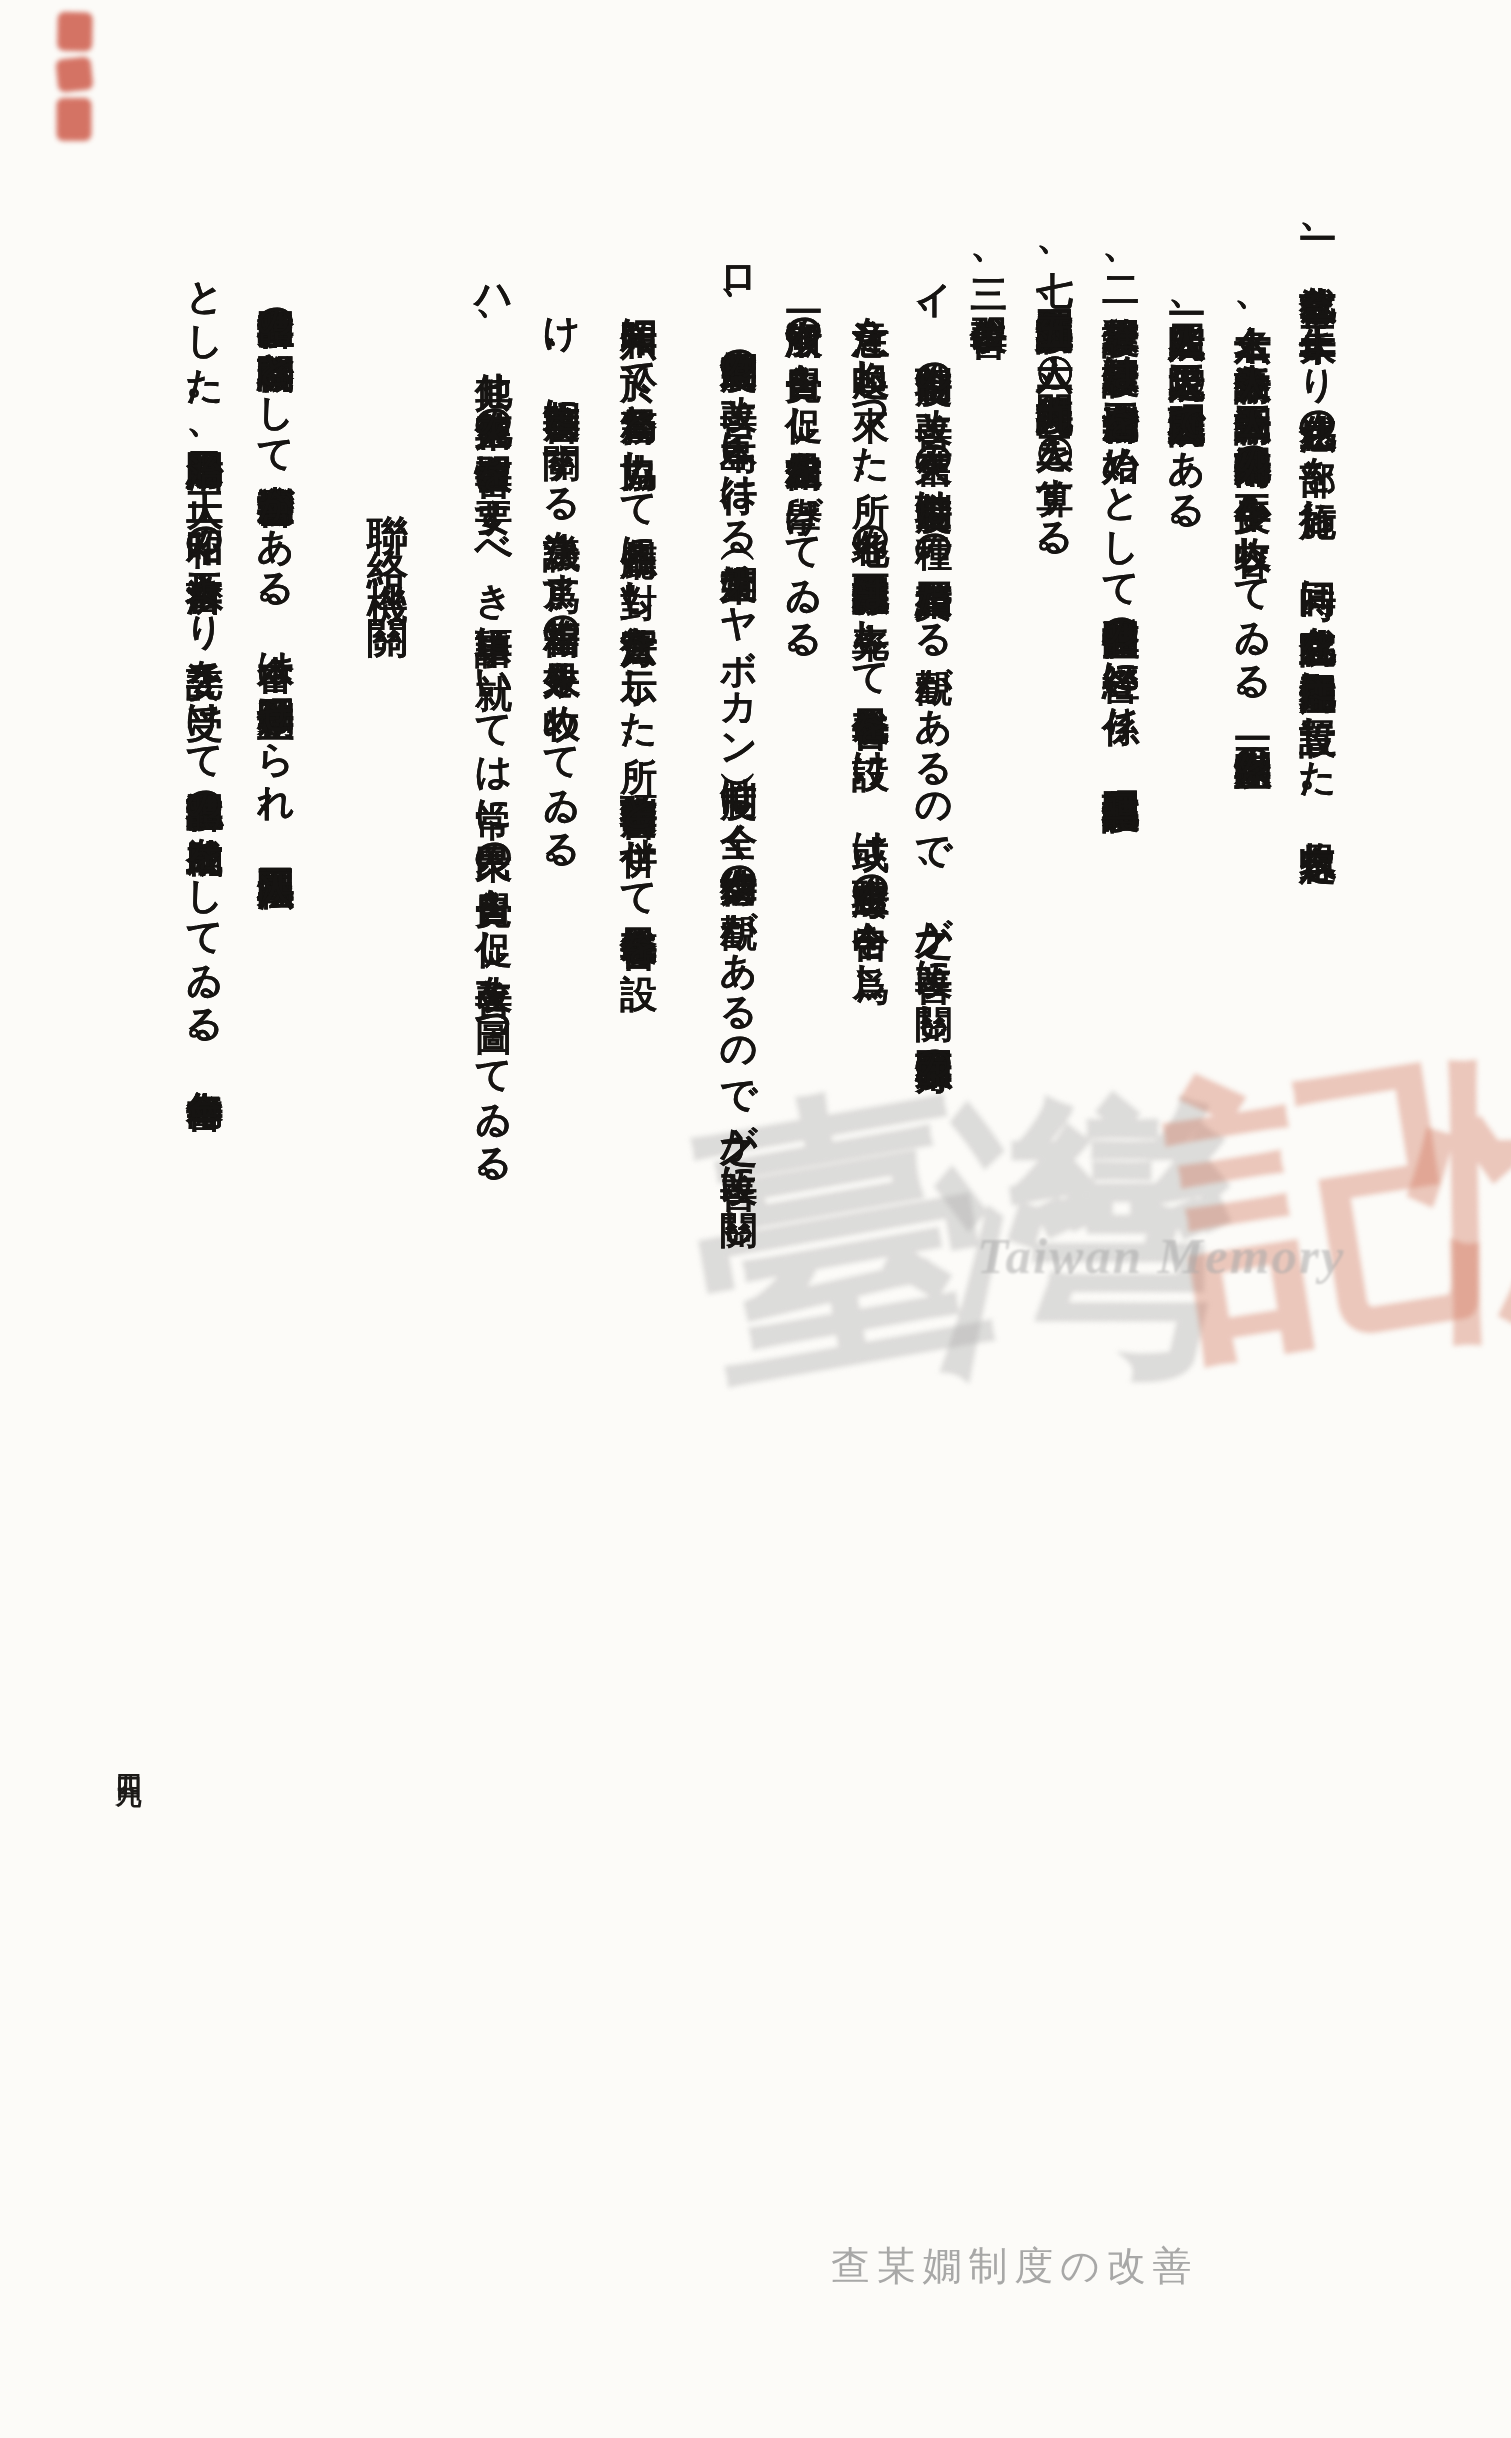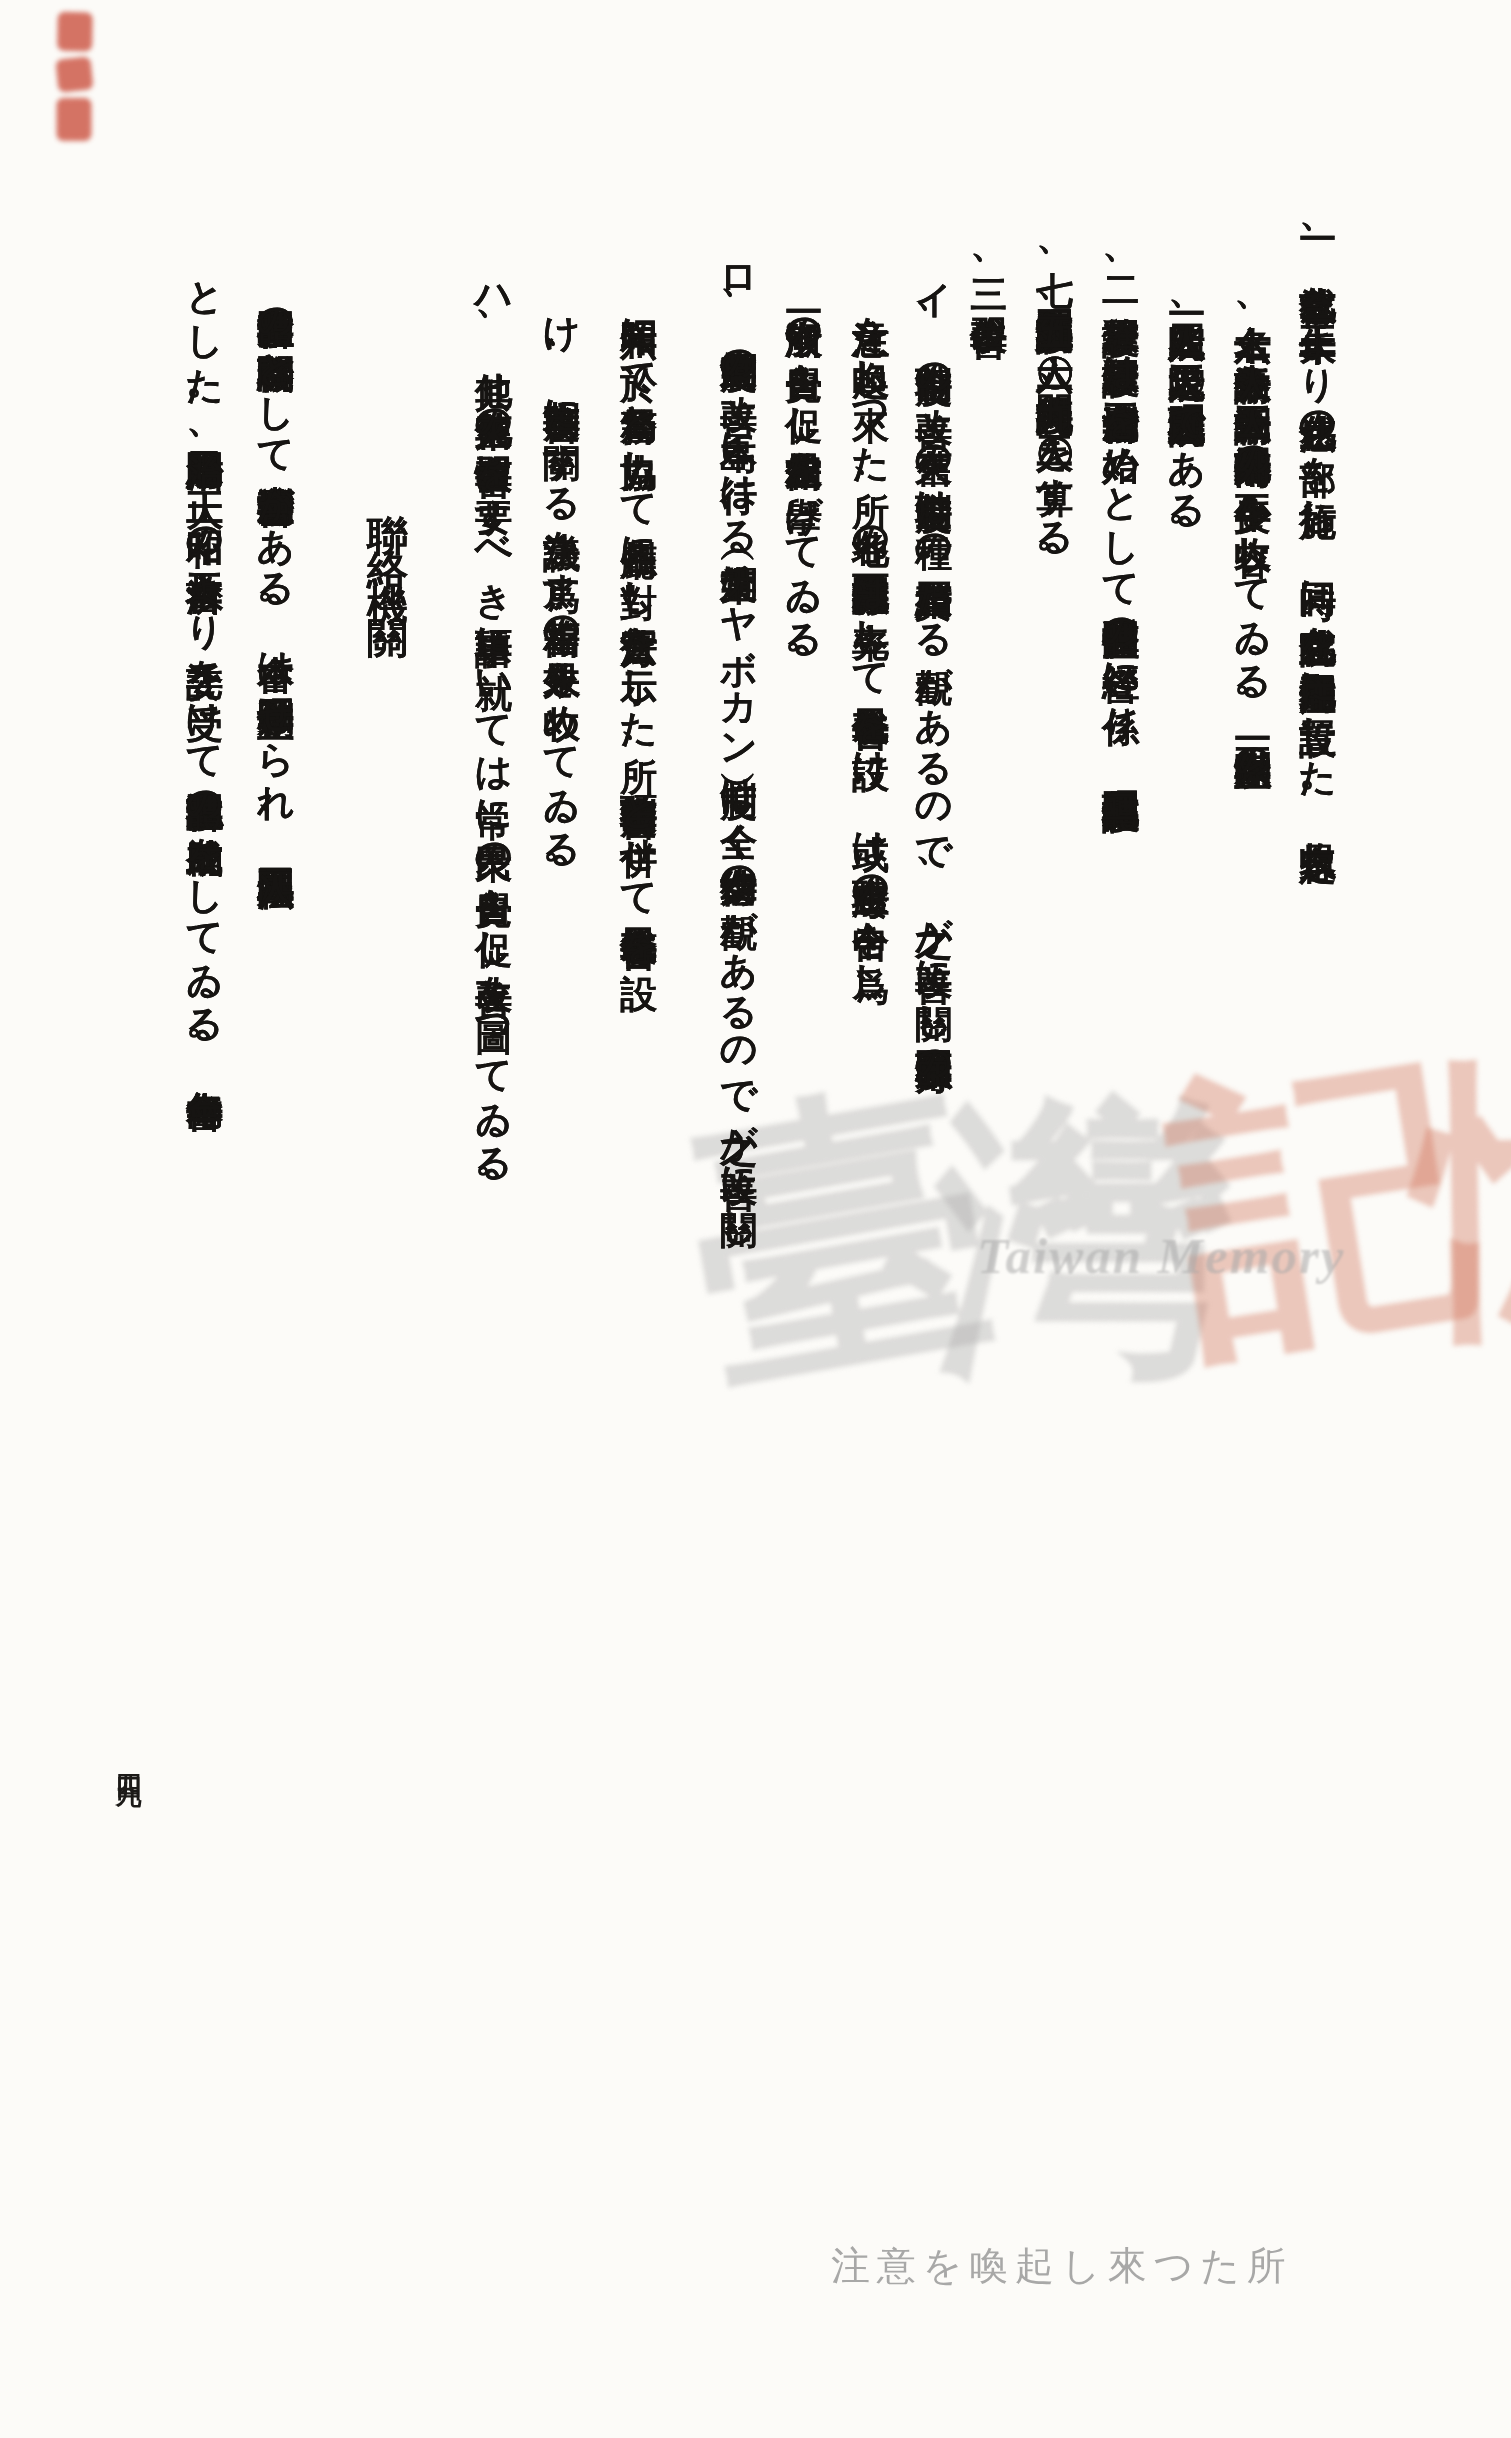--- a/index.html
+++ b/index.html
@@ -136,16 +136,16 @@
   <div class="vcol c12">け、本制度改善に關する決議を爲す等相當の效果を收めてゐる。</div>
   <div class="vcol c13">ハ、其他　其他舊來の慣習中改善を要すべき諸事項に就いては常に民衆の自覺を促し改善を圖つてゐる。</div>
 
   <div class="section-heading">聯絡機關</div>
 
   <div class="vcol c15">全島社會事業團體の聯絡機關として臺灣社會事業協會がある。本會は昭和三年十月創立せられ、同五年五月社團法人</div>
   <div class="vcol c16">とした。恩賜財團明治、大正、昭和の三救濟會より委託を受けて私設社會事業團體の補助助成をしてゐる。尙每年本會</div>
 
   <div class="page-number">四四九</div>
 
-  <div class="wm-bottom" style="color:#9a9a9a">注意を喚起し來つた所</div>
+  <div class="wm-bottom" style="color:#9a9a9a">查某嫺制度の改善</div>
 
 </div>
 
 
 </body></html>

